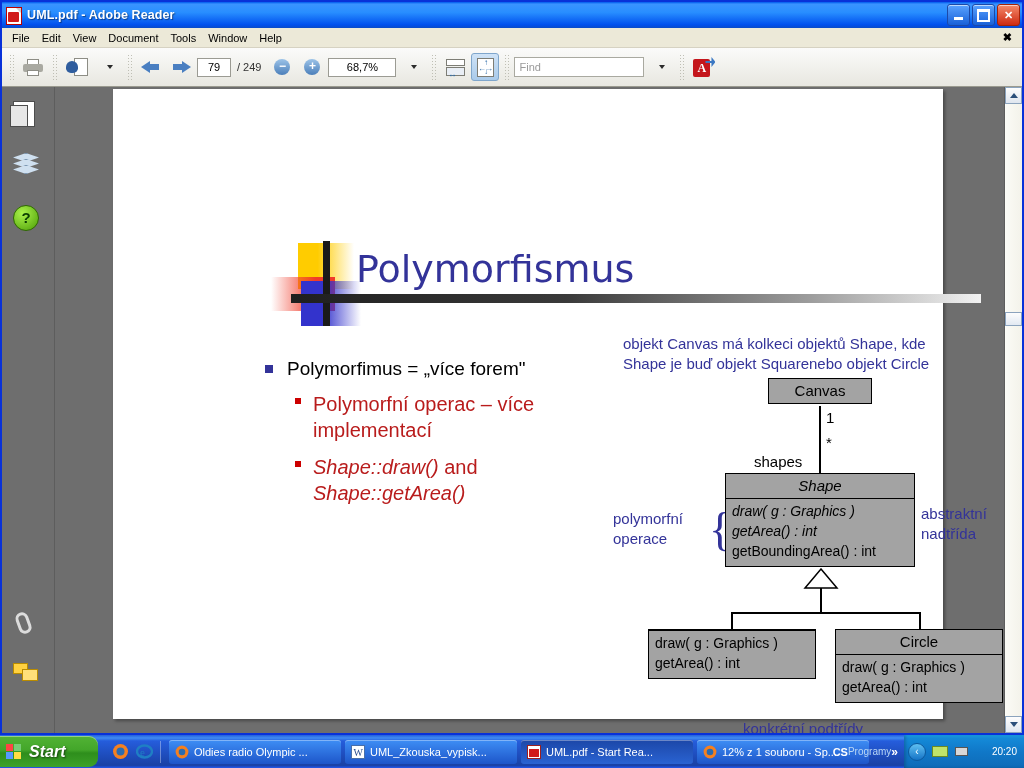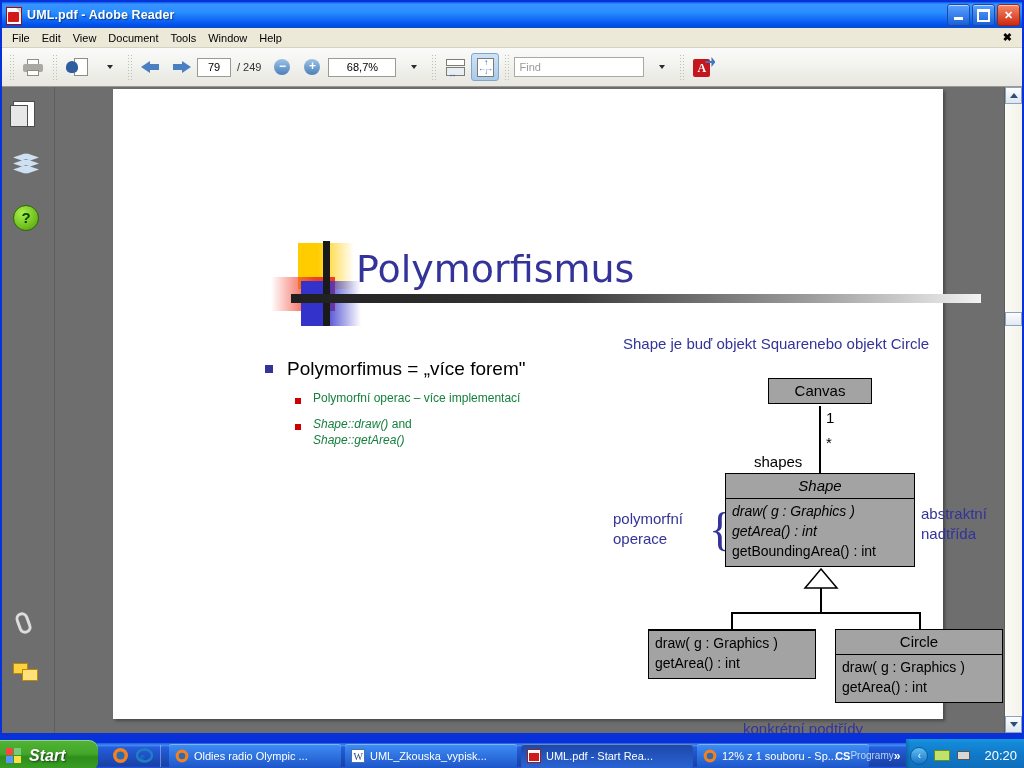--- a/index.html
+++ b/index.html
@@ -142,21 +142,21 @@
      background:linear-gradient(to right,#1f1f1f 0%,#3a3a3a 40%,#9c9c9c 75%,#f2f2f2 100%);}
   .slide-title{position:absolute;left:243px;top:158px;font-size:38px;color:#333399;
      font-family:"DejaVu Sans",sans-serif;letter-spacing:0px;}
 
   .bullets{position:absolute;left:152px;top:268px;width:320px;}
   .b1{display:flex;align-items:flex-start;margin-bottom:10px;}
   .b1 .mk{width:8px;height:8px;background:#333399;margin:8px 14px 0 0;flex:none;}
   .b1 .tx{font-size:19px;color:#000;line-height:1.25;}
   .b2{display:flex;align-items:flex-start;margin:0 0 11px 30px;}
   .b2 .mk{width:6px;height:6px;background:#cc0000;margin:7px 12px 0 0;flex:none;}
-  .b2 .tx{font-size:12px;color:#15803d;line-height:1.3;}
+  .b2 .tx{font-size:20px;color:#b91c1c;line-height:1.3;}
   .b2 .tx.ital{font-style:italic;}
   .b2 .tx .plain{font-style:normal;}
 
   .caption{position:absolute;color:#333399;font-size:15px;line-height:1.32;}
   .cap-top{left:510px;top:245px;width:400px;}
   .cap-left{left:500px;top:420px;width:95px;}
   .cap-right{left:808px;top:415px;width:100px;}
   .cap-bottom{left:630px;top:630px;}
   .brace{position:absolute;left:596px;top:418px;font-size:46px;color:#333399;
      font-family:"Liberation Serif",serif;line-height:1;}
@@ -169,21 +169,21 @@
 
   .cbox-canvas{left:655px;top:289px;width:104px;}
   .cbox-shape{left:612px;top:384px;width:190px;}
   .cbox-square{left:535px;top:540px;width:168px;}
   .cbox-circle{left:722px;top:540px;width:168px;}
 
   .ln{position:absolute;background:#000;}
   .lbl{position:absolute;font-size:15px;color:#000;}
 
   
-  .taskbar{position:absolute;left:0;bottom:0;width:1024px;height:25px;
+  .taskbar{position:absolute;left:0;bottom:0;width:1024px;height:33px;
      background:linear-gradient(to bottom,#245edb 0%,#3f8cf3 9%,#255ddc 18%,#1941a5 92%,#2458ee 100%);
      display:flex;align-items:center;}
   .startbtn{width:98px;height:31px;margin-right:6px;flex:none;position:relative;
      background:linear-gradient(to bottom,#52b335 0%,#43a62a 45%,#2e8e1c 55%,#3da228 100%);
      border-radius:0 9px 9px 0;display:flex;align-items:center;padding-left:6px;box-sizing:border-box;
      box-shadow:inset 0 1px 0 rgba(255,255,255,.4);}
   .startbtn .flag{width:17px;height:16px;margin-right:6px;position:relative;flex:none;}
   .startbtn .flag i{position:absolute;width:7px;height:7px;}
   .startbtn .flag i.r{left:0;top:0;background:#f44;}
   .startbtn .flag i.g{left:8px;top:0;background:#7c7;}
@@ -205,21 +205,21 @@
   .langbar{display:flex;align-items:center;gap:0;padding-right:6px;}
   .langbar .cs{color:#fff;font-size:11px;font-weight:bold;}
   .langbar .pg{color:#b9d6f5;font-size:10px;}
   .langbar .ch{color:#fff;font-size:12px;font-weight:bold;}
   .tray .chev{width:16px;height:16px;border-radius:50%;background:linear-gradient(to bottom,#5fc0f2,#1573c6);
      color:#fff;font-size:10px;text-align:center;line-height:16px;border:1px solid #0c5a9e;}
   .tray .ti{width:16px;height:15px;position:relative;}
   .tray .ti.mail i.env{position:absolute;left:0;top:2px;width:16px;height:11px;background:#bfe36a;
      border:1px solid #6b8a23;box-sizing:border-box;}
   .tray .ti.net i.sc{position:absolute;left:1px;top:3px;width:13px;height:9px;background:#d7d7d7;border:1px solid #555;box-sizing:border-box;}
-  .tray .clock{color:#fff;font-size:13px;margin-left:6px;}
+  .tray .clock{color:#fff;font-size:10px;margin-left:16px;}
 </style>
 </head>
 <body>
 
 <div class="app">
 
   <div class="titlebar">
     <div class="tb-icon">
         <div class="pdficon"></div>
       </div>
@@ -368,20 +368,21 @@
               <div class="mk"></div>
               <div class="tx">Polymorfní operac – více implementací</div>
             </div>
             <div class="b2">
               <div class="mk"></div>
               <div class="tx ital"><span>Shape::draw()</span><span class="plain"> and</span><br><span>Shape::getArea()</span></div>
             </div>
           </div>
 
           <div class="caption cap-top">
+            <div>objekt Canvas má kolkeci objektů  Shape, kde</div>
             <div>Shape je buď  objekt Squarenebo objekt  Circle</div>
           </div>
           <div class="caption cap-left">
             <div>polymorfní</div>
             <div>operace</div>
           </div>
           <div class="brace">{</div>
           <div class="caption cap-right">
             <div>abstraktní</div>
             <div>nadtřída</div>

